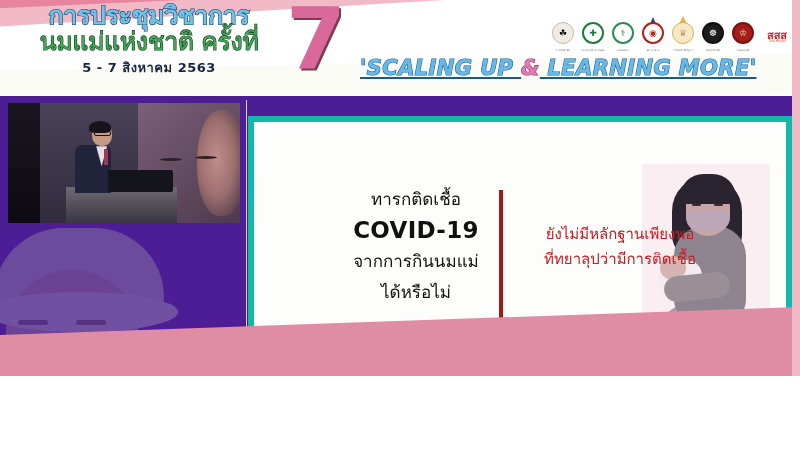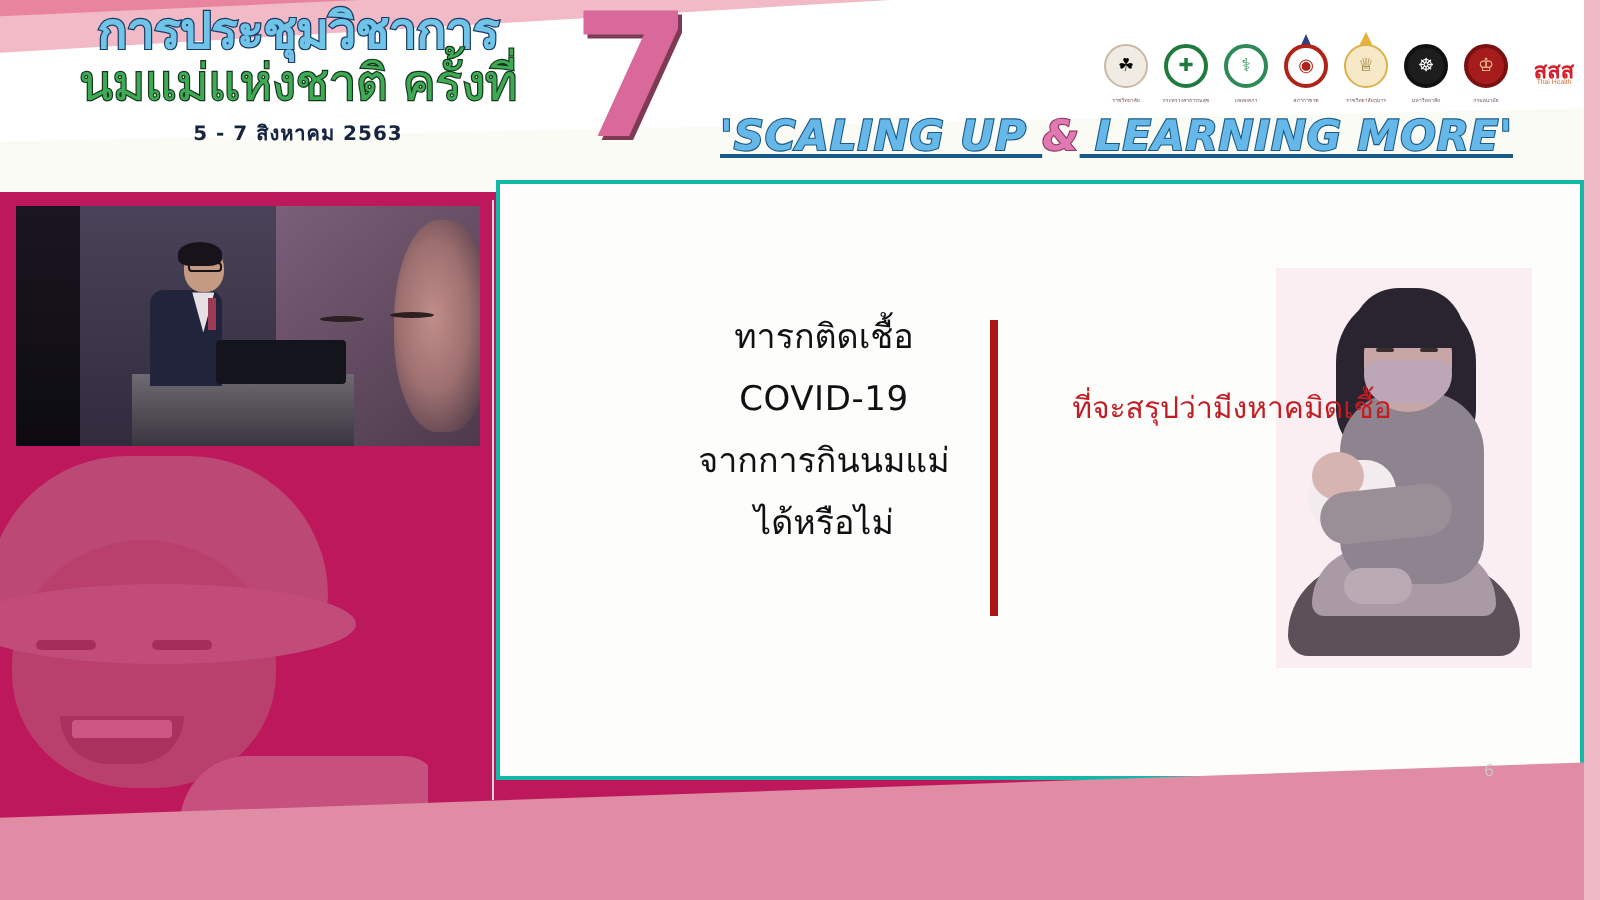--- a/index.html
+++ b/index.html
@@ -6,22 +6,22 @@
   html,body { width:800px; height:450px; overflow:hidden; }
   body {
     font-family:"Liberation Sans", sans-serif;
     background:#ffffff;
     position:relative;
   }
 
   
   #stage {
     position:absolute; inset:0;
-    width:800px; height:450px;
-    background:#be185d;
+    width:800px; height:376px;
+    background:#4c1d95;
     overflow:hidden;
   }
 
   
   #header {
     position:absolute; left:0; top:0; width:800px; height:96px;
     background:#ffffff; overflow:hidden;
   }
   .hdr-band-a {
     position:absolute; left:-40px; top:-46px; width:900px; height:96px;
@@ -59,21 +59,21 @@
     font-size:25px; font-weight:normal; line-height:28px;
     color:#3faa54;
     -webkit-text-stroke:1.2px #14361d;
     paint-order:stroke fill;
     letter-spacing:-0.4px;
     white-space:nowrap;
     margin-top:-2px;
   }
   .t-date {
     font-family:"DejaVu Sans", sans-serif;
-    font-size:10px; font-weight:bold; line-height:20px;
+    font-size:13px; font-weight:bold; line-height:20px;
     color:#16243f; letter-spacing:0.5px;
     margin-top:2px; white-space:nowrap;
   }
 
   
   #big-seven {
     position:absolute; left:286px; top:-4px; z-index:6;
     font-family:"DejaVu Sans", sans-serif;
     font-size:86px; font-weight:bold; line-height:86px;
     color:#d9699a;
@@ -202,36 +202,36 @@
   }
 
   
   #panel-divider {
     position:absolute; left:246px; top:100px; width:1px; height:300px;
     background:#d8d8d8; z-index:6;
   }
 
   
   #slide-card {
-    position:absolute; left:248px; top:90px; width:544px; height:300px;
+    position:absolute; left:248px; top:116px; width:544px; height:300px;
     background:#fdfdfc; z-index:4;
-    border:2px solid #14b8a6;
+    border:6px solid #14b8a6;
   }
 
   
   #question-block {
     position:absolute; left:82px; top:62px; width:160px;
     text-align:center; z-index:6;
   }
   .q-line {
     font-family:"DejaVu Sans", sans-serif;
     font-size:17px; line-height:31px; color:#111111;
     white-space:nowrap;
   }
-  .q-line.en { font-weight:normal; font-size:17px; letter-spacing:0.3px; }
+  .q-line.en { font-weight:bold; font-size:23px; letter-spacing:0.3px; }
 
   
   #red-rule {
     position:absolute; left:245px; top:68px; width:4px; height:148px;
     background:#a81616; z-index:7;
   }
 
   
   #answer-block {
     position:absolute; left:252px; top:100px; width:228px;
@@ -470,21 +470,22 @@
       <div class="il-eye-l"></div>
       <div class="il-eye-r"></div>
       <div class="il-mask"></div>
       <div class="il-baby"></div>
       <div class="il-baby-head"></div>
       <div class="il-arm"></div>
       <div class="il-hand"></div>
     </div>
 
     <div id="answer-block">
-      <div class="a-line">ที่จะสรุปว่ามีงหาคมิดเชื้อ</div>
+      <div class="a-line">ยังไม่มีหลักฐานเพียงพอ</div>
+      <div class="a-line">ที่ทยาลุปว่ามีการติดเชื้อ</div>
     </div>
 
   </div>
 
   <div id="wm-baby">
     <div class="wm-hat"></div>
     <div class="wm-face"></div>
     <div class="wm-hat-brim"></div>
     <div class="wm-eye-l"></div>
     <div class="wm-eye-r"></div>

